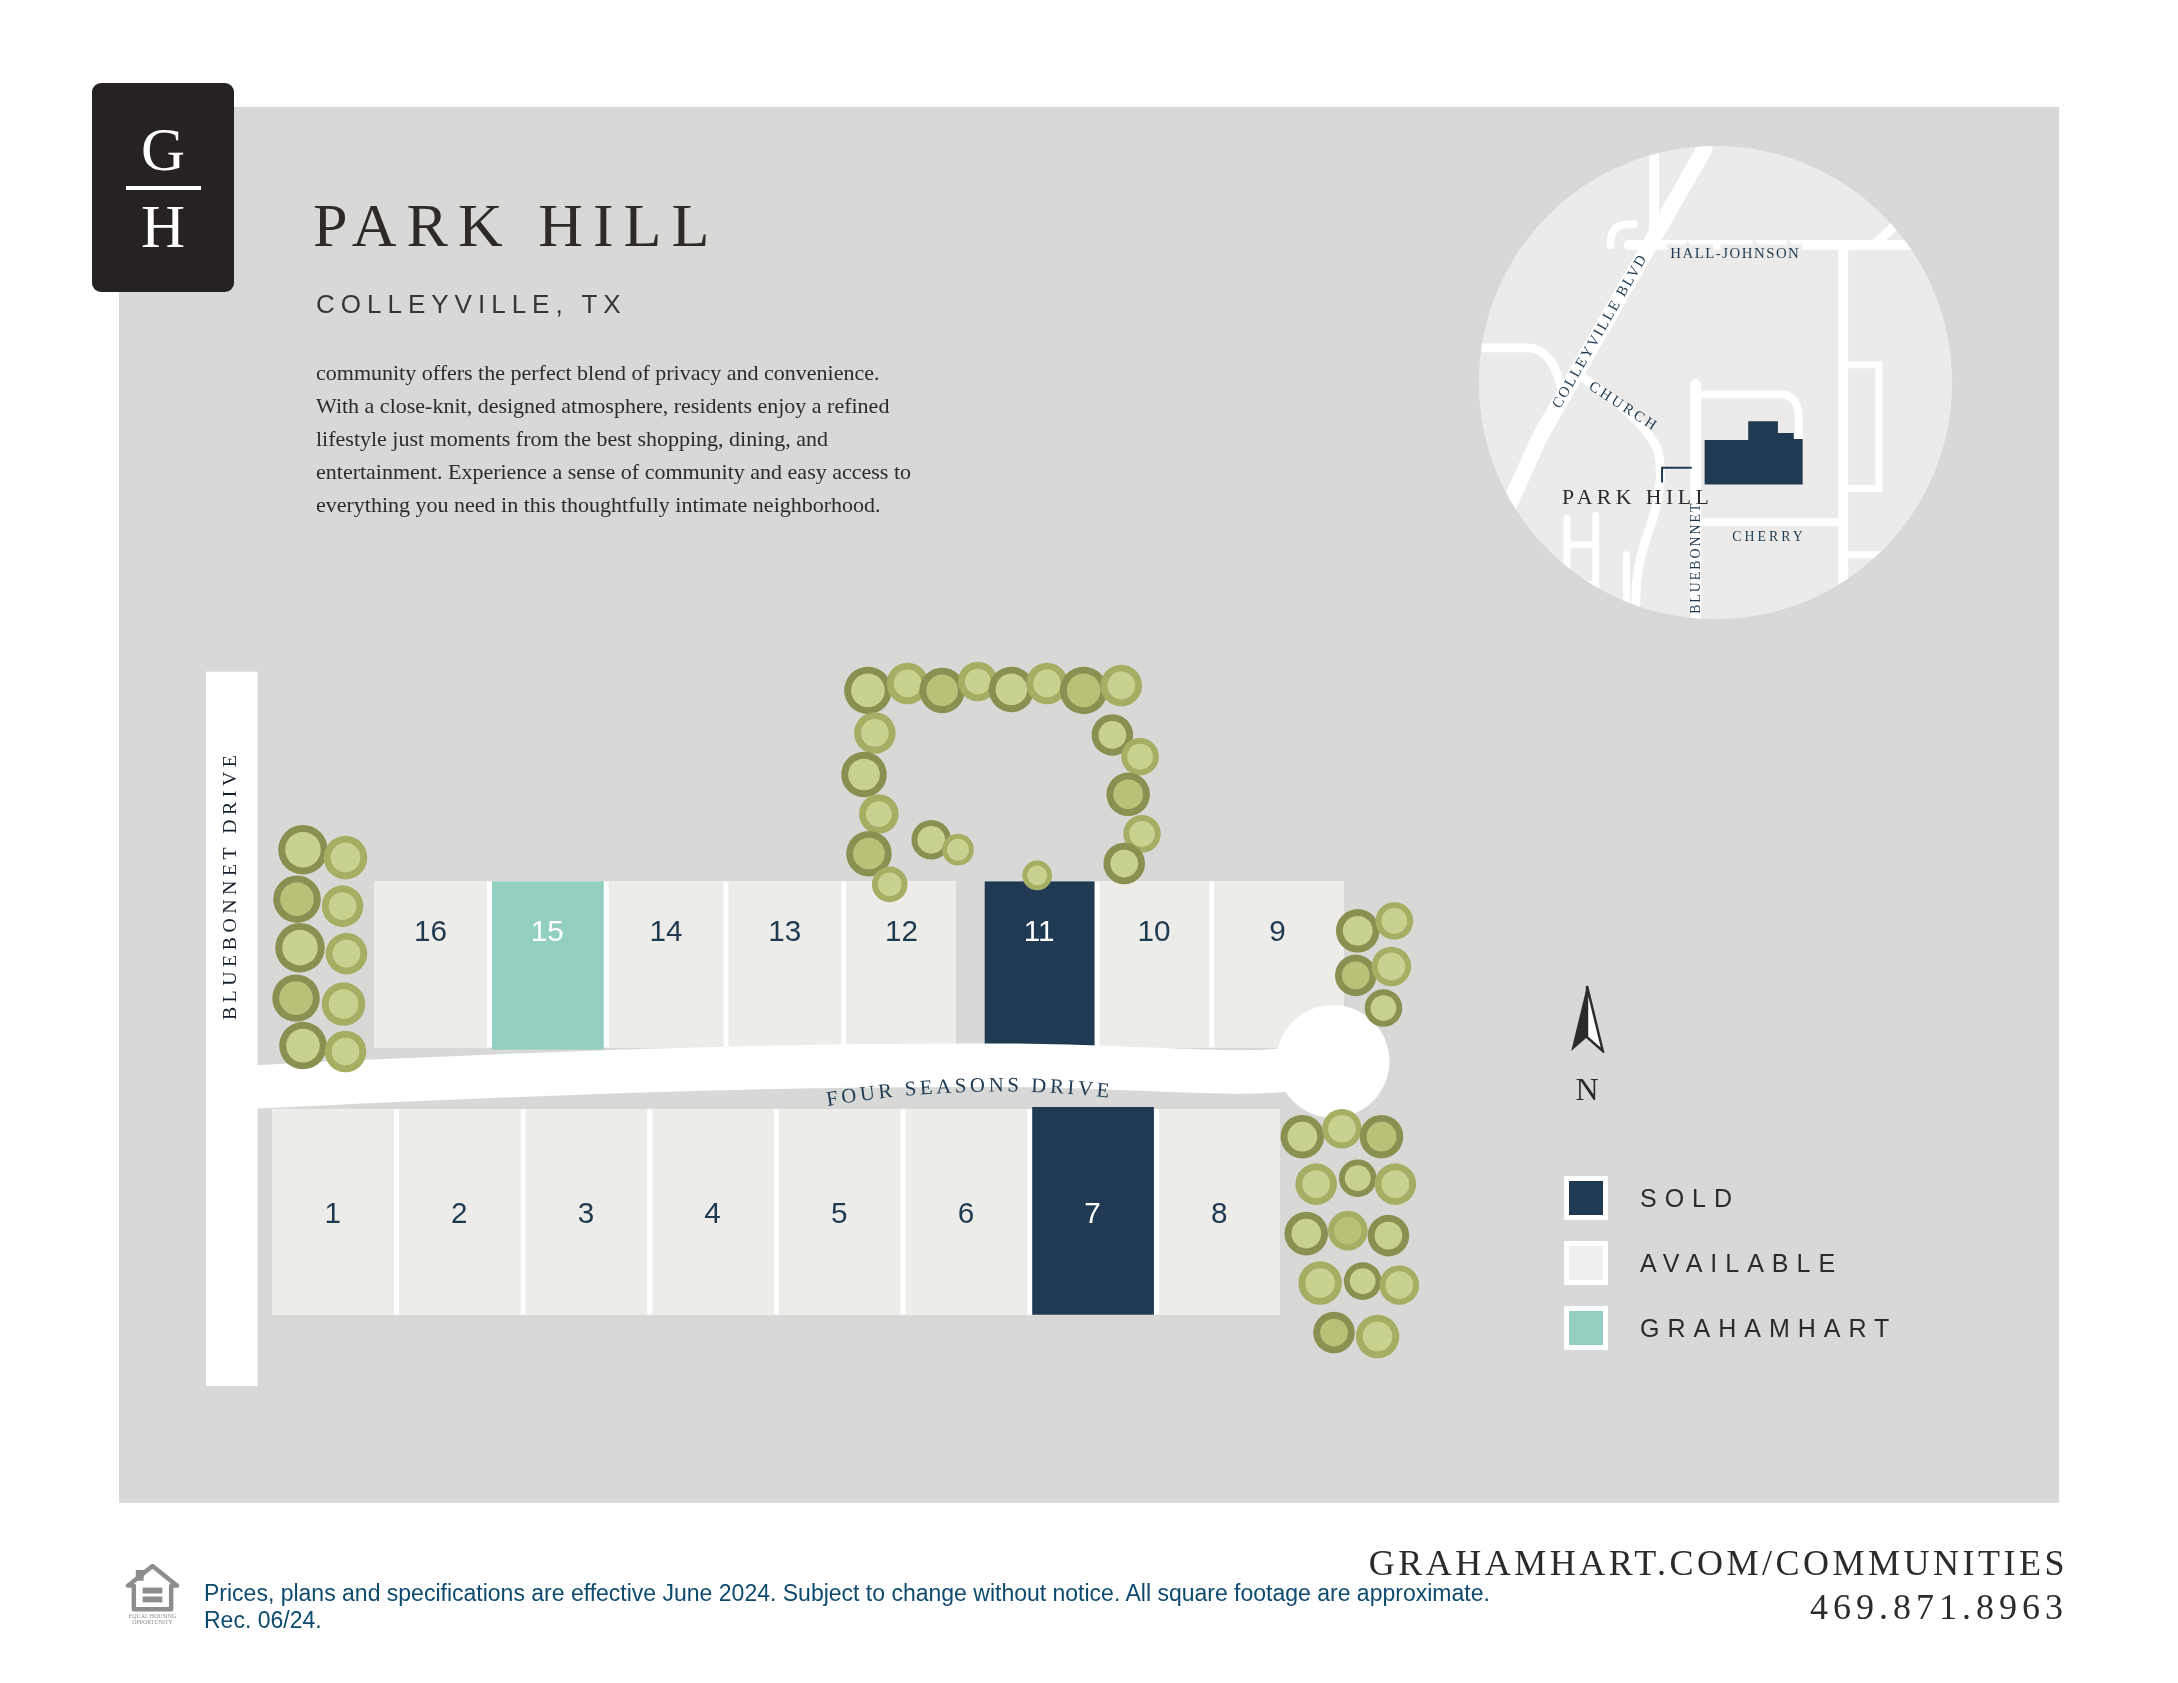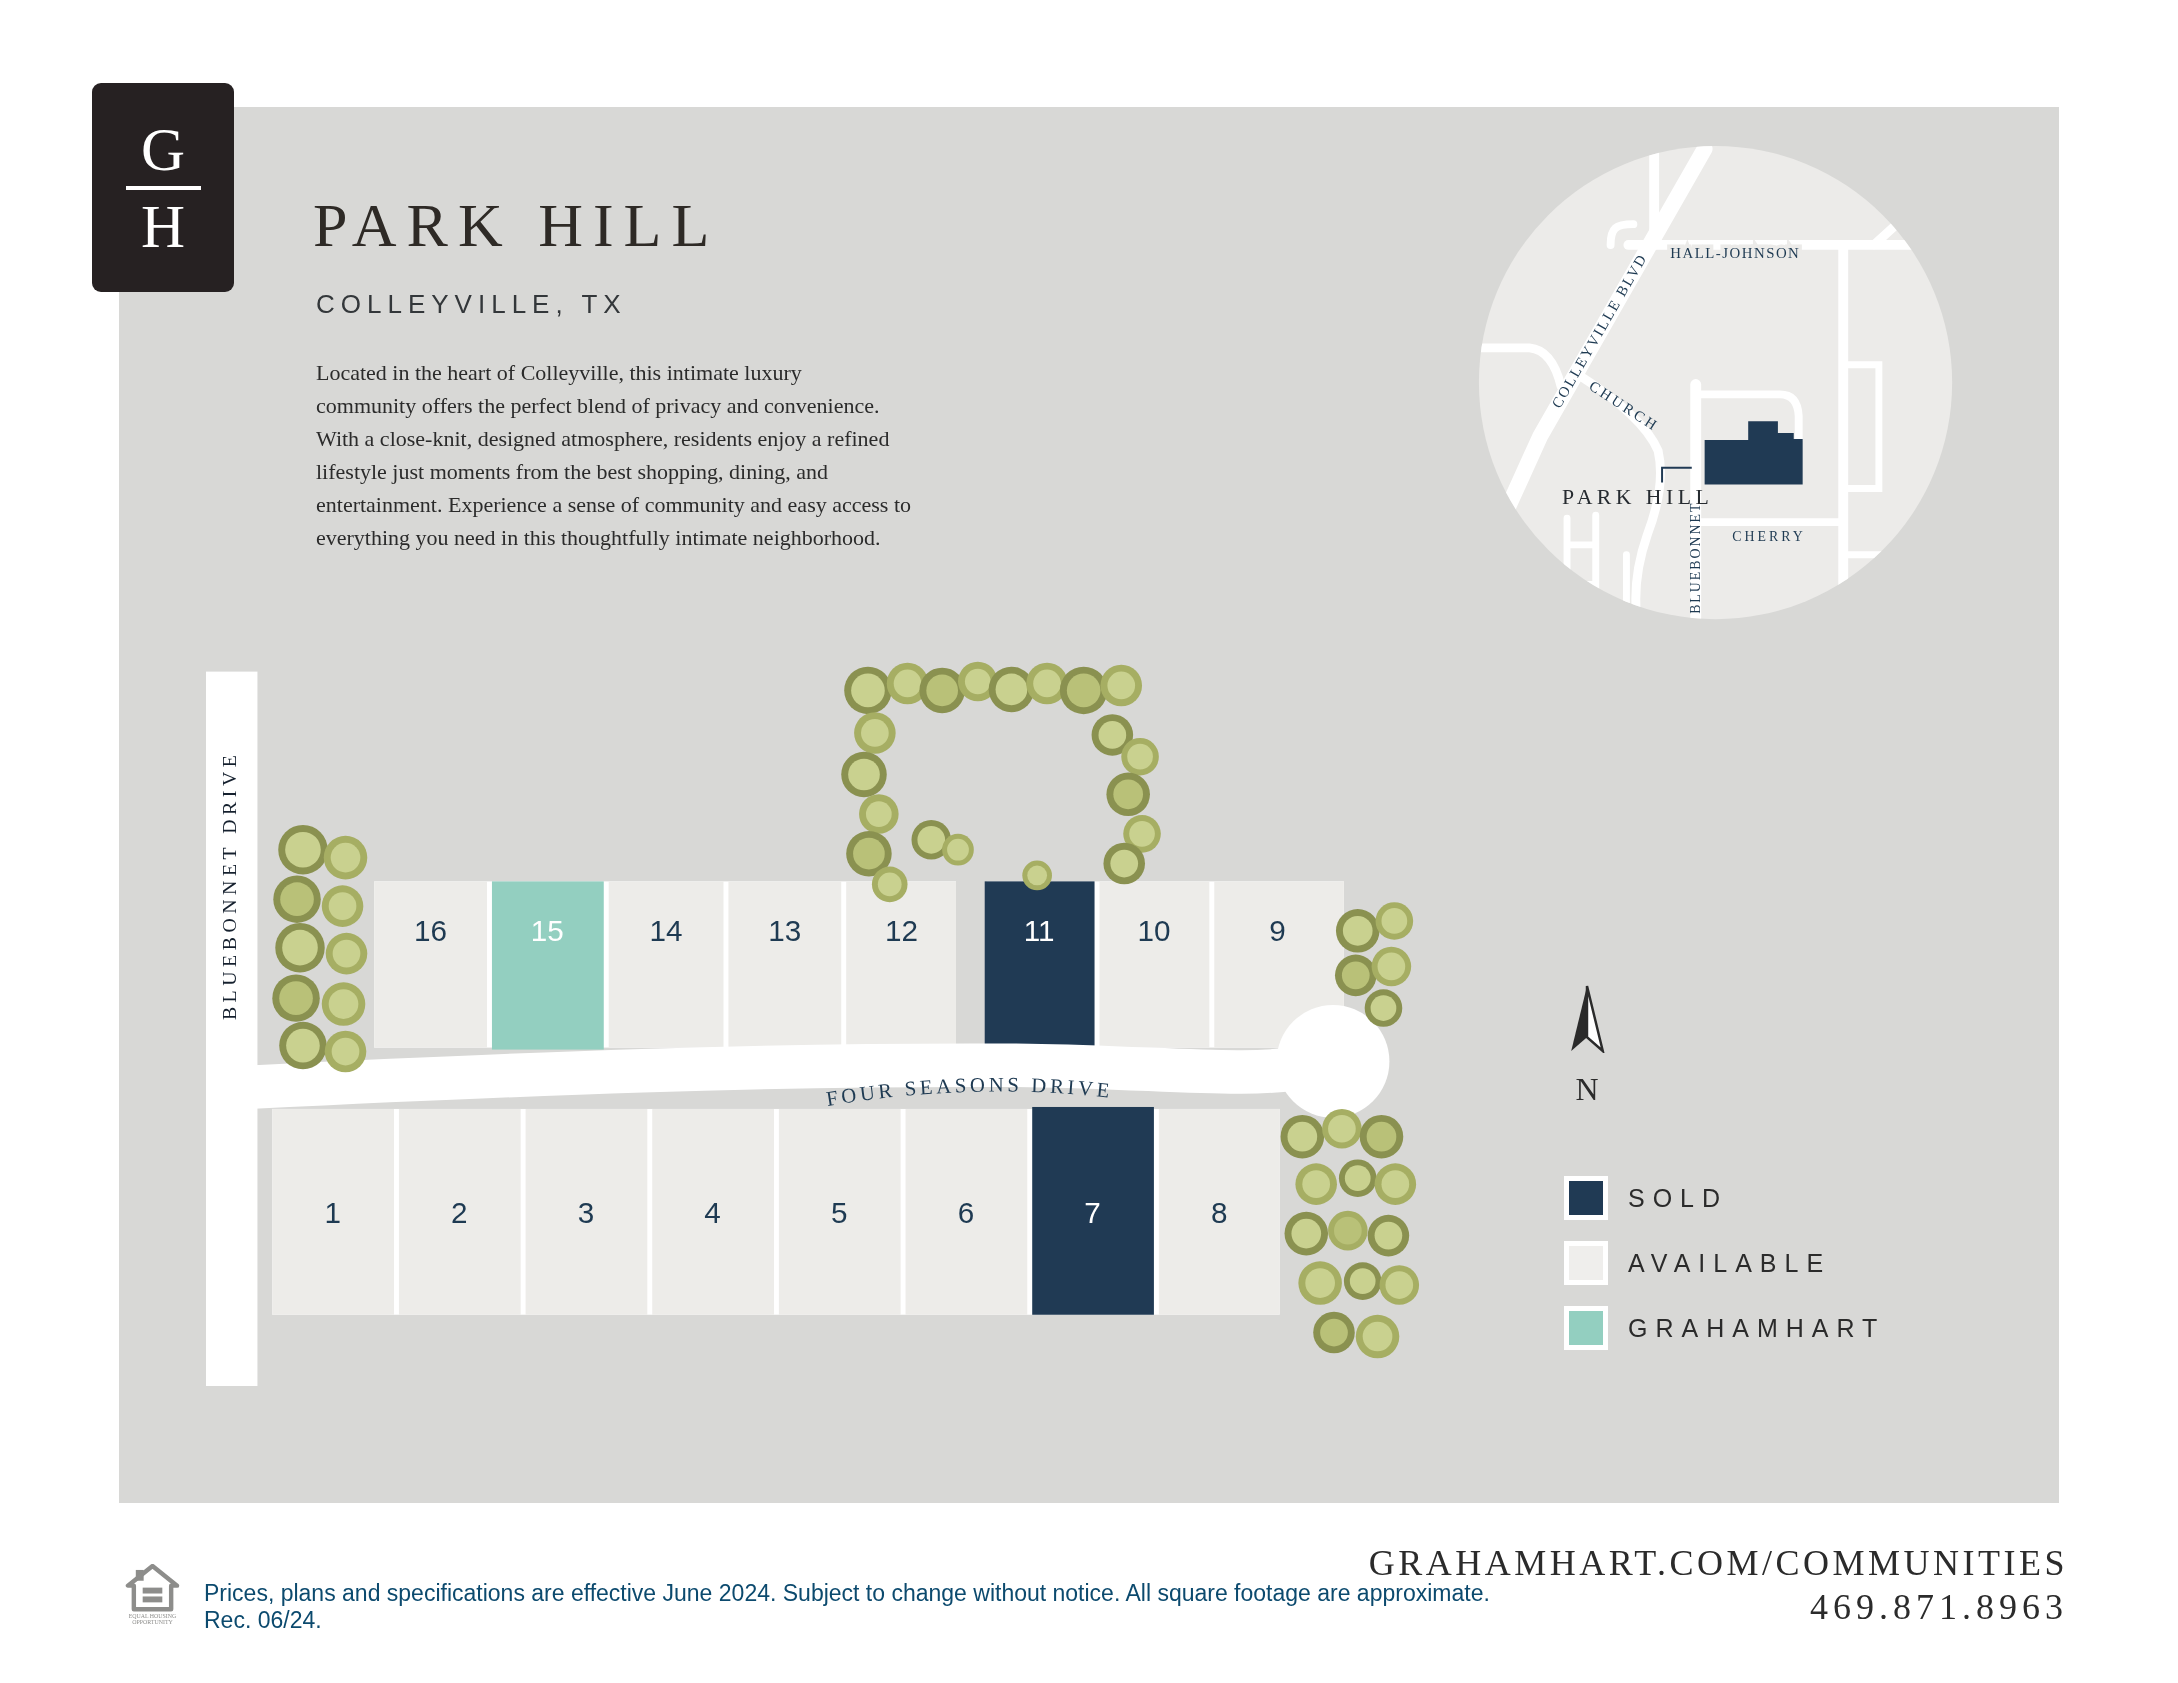--- a/index.html
+++ b/index.html
@@ -40,21 +40,21 @@
            color:#2b2b2b; }
   .north .n-label { font-size:32px; margin-top:14px; }
 
   
   .legend { position:absolute; left:1564px; top:1176px; }
   .legend-row { display:flex; align-items:center; margin-bottom:21px; }
   .swatch { width:44px; height:44px; border:5px solid #ffffff; }
   .swatch.sold { background:#203a54; }
   .swatch.available { background:#efeeec; }
   .swatch.inventory { background:#93cfc0; }
-  .legend-label { margin-left:20px; font-family:"Liberation Sans", sans-serif;
+  .legend-label { margin-left:32px; font-family:"Liberation Sans", sans-serif;
                   font-size:25px; letter-spacing:8px; color:#2b2b2b; }
 
   
   .eho { position:absolute; left:124px; top:1564px; width:57px; color:#8d8d8b; text-align:center; }
   .disclaimer { position:absolute; left:204px; top:1580px; width:1287px;
                 font-family:"Liberation Sans", sans-serif; font-size:23px; color:#0c4a6e; }
   .contact { position:absolute; right:110px; top:1542px; text-align:right; color:#2b2b2b; }
   .contact .site { font-size:36px; letter-spacing:3.5px; }
   .contact .phone { font-size:36px; letter-spacing:5px; margin-top:2px; }
 </style>
@@ -66,21 +66,20 @@
 
   <div class="logo">
     <div class="glyph">G</div>
     <div class="rule"></div>
     <div class="glyph">H</div>
   </div>
 
   <div class="title">PARK HILL</div>
   <div class="subtitle">COLLEYVILLE, TX</div>
   <div class="description">
-    <div>Located in the heart of Colleyville, this intimate luxury</div>
     <div>community offers the perfect blend of privacy and convenience.</div>
     <div>With a close-knit, designed atmosphere, residents enjoy a refined</div>
     <div>lifestyle just moments from the best shopping, dining, and</div>
     <div>entertainment. Experience a sense of community and easy access to</div>
     <div>everything you need in this thoughtfully intimate neighborhood.</div>
   </div>
 
   <svg style="position:absolute;left:1471px;top:138px;" width="495" height="495" viewBox="1486 139 500 500">
     <defs>
       <clipPath id="circ">

